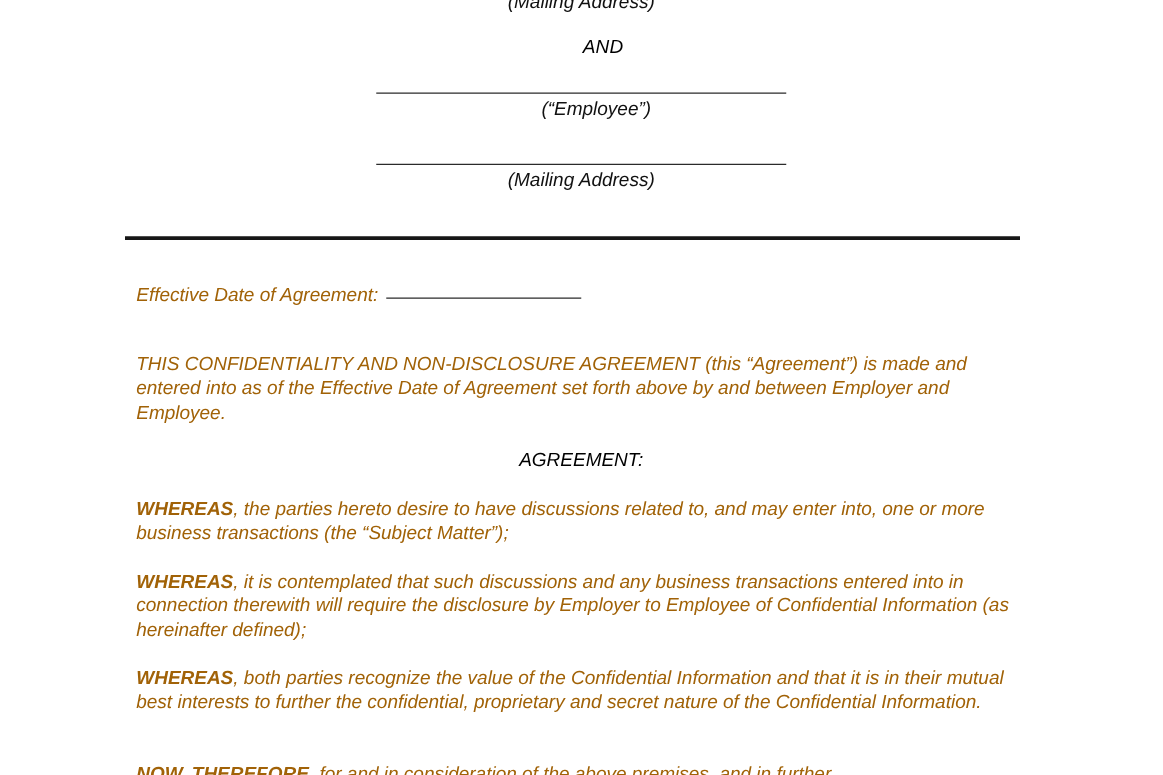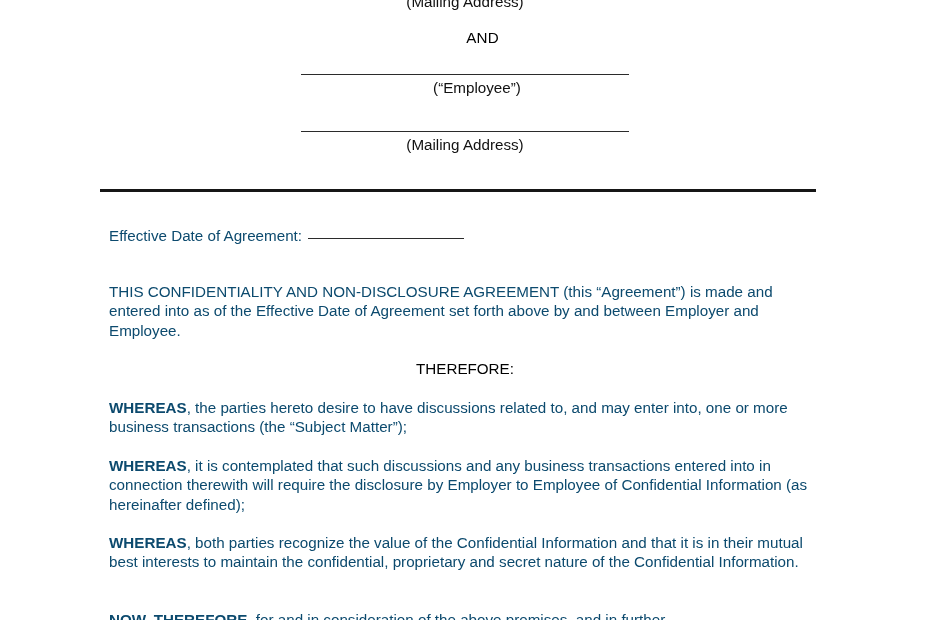--- a/index.html
+++ b/index.html
@@ -10,27 +10,28 @@
   body {
     font-family: "Liberation Sans", sans-serif;
     color: #000000;
   }
   #page {
     position: relative;
     width: 816px;
     height: 620px;
     overflow: hidden;
     background: #ffffff;
+    font-style: italic;
   }
 
   
   .doc-text {
     font-size: 15.2px;
     line-height: 19.4px;
-    color: #0c4a6e;
+    color: #a16207;
     -webkit-font-smoothing: antialiased;
   }
 
   
   .sig-block {
     position: absolute;
     left: 0;
     width: 930px;
     text-align: center;
   }
@@ -123,32 +124,32 @@
 
   <div class="eff-date doc-text" style="top:225px;">
     <span>Effective Date of Agreement:</span><span class="blank"></span>
   </div>
 
   <div class="para doc-text" style="top:282px;">
     <span>THIS CONFIDENTIALITY AND NON-DISCLOSURE AGREEMENT (this “Agreement”) is made and entered into as of the Effective Date of Agreement set forth above by and between Employer and Employee.</span>
   </div>
 
   <div class="centered-head" style="top:359px;">
-    <span>THEREFORE:</span>
+    <span>AGREEMENT:</span>
   </div>
 
   <div class="para doc-text" style="top:398px;">
     <b>WHEREAS</b><span>, the parties hereto desire to have discussions related to, and may enter into, one or more business transactions (the “Subject Matter”);</span>
   </div>
 
   <div class="para doc-text" style="top:456px;">
     <b>WHEREAS</b><span>, it is contemplated that such discussions and any business transactions entered into in connection therewith will require the disclosure by Employer to Employee of Confidential Information (as hereinafter defined);</span>
   </div>
 
   <div class="para doc-text" style="top:533px;">
-    <b>WHEREAS</b><span>, both parties recognize the value of the Confidential Information and that it is in their mutual best interests to maintain the confidential, proprietary and secret nature of the Confidential Information.</span>
+    <b>WHEREAS</b><span>, both parties recognize the value of the Confidential Information and that it is in their mutual best interests to further the confidential, proprietary and secret nature of the Confidential Information.</span>
   </div>
 
   <div class="para doc-text" style="top:610px;">
     <b>NOW, THEREFORE</b><span>, for and in consideration of the above premises, and in further</span>
   </div>
 
 </div>
 
 </body></html>

